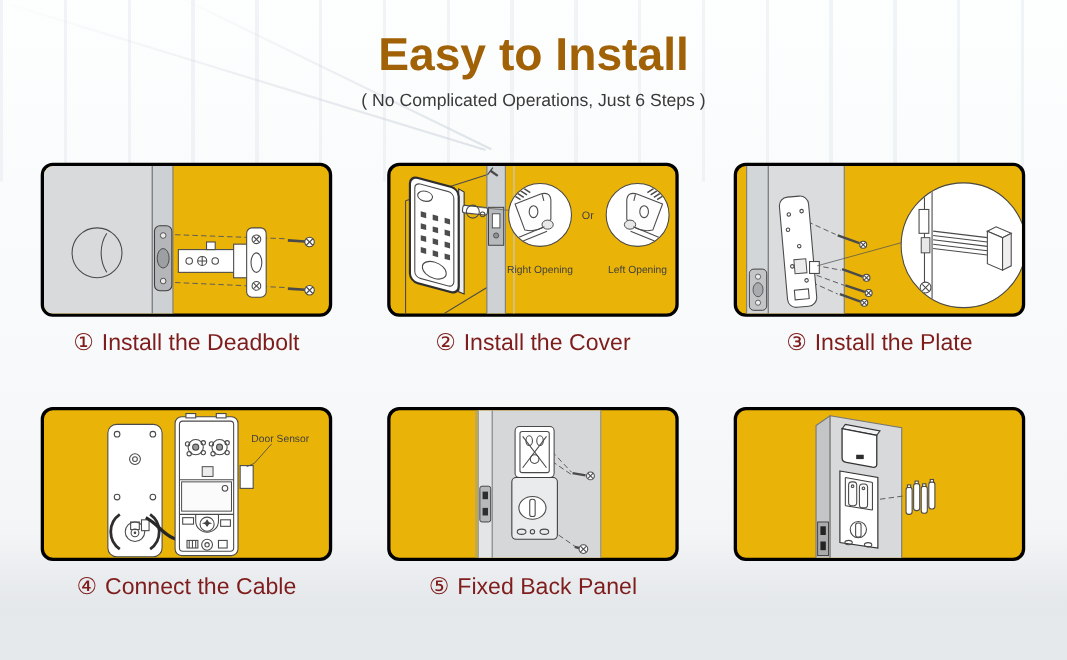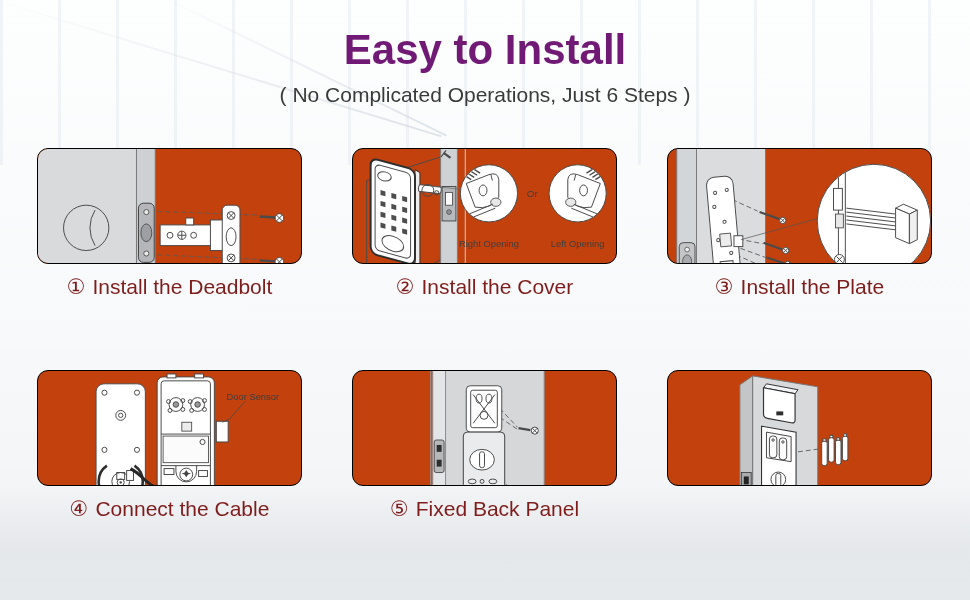--- a/index.html
+++ b/index.html
@@ -13,45 +13,45 @@
     background:repeating-linear-gradient(90deg,rgba(199,210,221,.28) 0 3px,rgba(255,255,255,0) 3px 58px);
     opacity:.8}
   .diag{position:absolute;height:2px;transform-origin:left center;
     background:linear-gradient(90deg,rgba(203,211,219,0),rgba(203,211,219,.6))}
   .diag-1{left:-8px;top:-2px;width:470px;transform:rotate(17deg)}
   .diag-2{left:150px;top:-10px;width:330px;transform:rotate(26deg)}
   .bg-bottom{position:absolute;left:0;right:0;bottom:0;height:115px;
     background:linear-gradient(180deg,rgba(231,234,237,0) 0%,rgba(227,230,233,.85) 55%,#e6e9eb 100%)}
   header{position:relative;text-align:center;z-index:2}
   .title{margin:26px 0 0;font-size:42px;line-height:1.15;font-weight:700;color:#1961c0}
-  .subtitle{margin:9px 0 0;font-size:21px;color:#3a3a3a}
+  .subtitle{margin:9px 0 0;font-size:16px;color:#3a3a3a}
   .row{position:absolute;left:37px;display:flex;gap:50px;z-index:2}
   .row-1{top:148px}
   .row-2{top:370px}
   .cell{width:265px;margin:0;display:flex;flex-direction:column;align-items:center}
-  .card{width:265px;height:116px;background:#c2410c;border:1px solid #000000;border-radius:11px;
+  .card{width:265px;height:140px;background:#eab308;border:3px solid #000000;border-radius:11px;
     overflow:hidden;box-sizing:border-box}
   .card svg{display:block;width:263px;height:138px}
   .caption{margin-top:11px;font-size:21px;color:#7f1d1d;white-space:nowrap}
   .num{font-family:"DejaVu Sans",sans-serif;margin-right:7px}
   svg text{font-family:"Liberation Sans",sans-serif;fill:#3f3f3f}
   .ln{fill:none;stroke:#4a4a4a;stroke-width:1}
   .fw{fill:#fff;stroke:#4a4a4a;stroke-width:1}
   .dash{fill:none;stroke:#5a5a5a;stroke-width:.9;stroke-dasharray:5 3}
 </style>
 </head>
 <body>
 
 <div class="bg-stripes"></div>
 <div class="diag diag-1"></div>
 <div class="diag diag-2"></div>
 <div class="bg-bottom"></div>
 
 <header>
-  <h1 class="title" style="color: #701a75;">Easy to Install</h1>
+  <h1 class="title" style="color: #a16207;">Easy to Install</h1>
   <p class="subtitle">( No Complicated Operations, Just 6 Steps )</p>
 </header>
 
 <div class="row row-1">
 
   <figure class="cell">
     <div class="card">
       <svg viewBox="0 0 265 140" role="img">
         <rect x="-8" y="-8" width="107" height="156" fill="#d8dadc" stroke="#7a7a7a"></rect>
         <circle cx="48" cy="80" r="23" class="ln"></circle>

